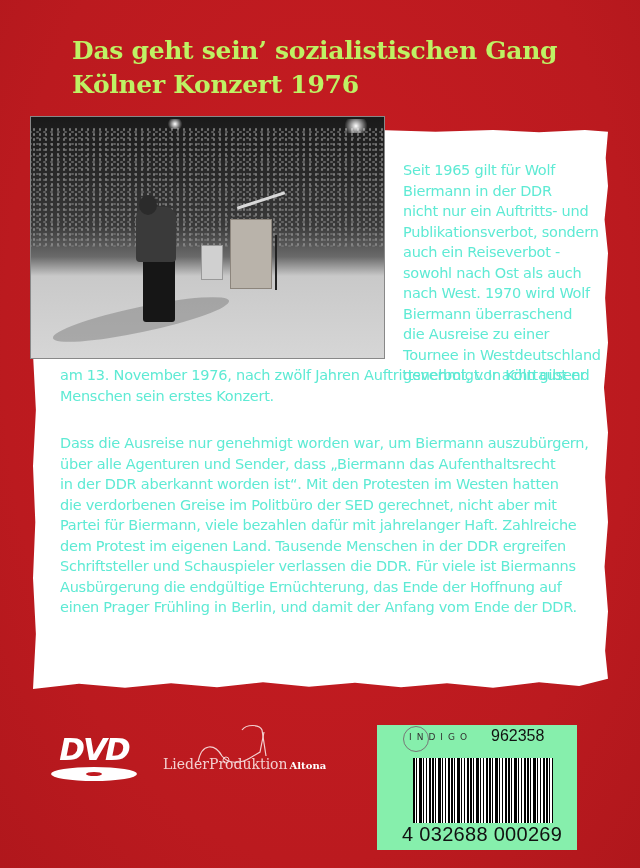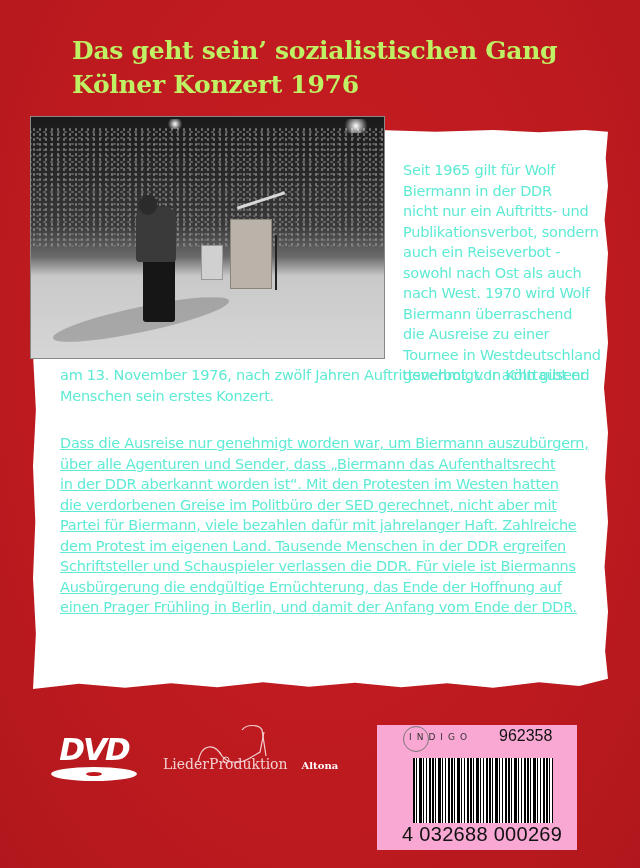--- a/index.html
+++ b/index.html
@@ -82,44 +82,44 @@
     position: absolute;
     color: #5eead4;
     font-family: "DejaVu Sans", sans-serif;
     font-size: 14.5px;
     line-height: 20.5px;
     letter-spacing: -0.25px;
   }
   .text div { white-space: nowrap; }
   .text-right { left: 403px; top: 160px; }
   .text-wide1 { left: 60px; top: 365px; }
-  .text-para2 { left: 60px; top: 433px; text-decoration: underline; }
+  .text-para2 { left: 60px; top: 433px; }
   .dvd-logo {
     position: absolute; left: 46px; top: 726px; width: 96px; height: 60px;
   }
   .label-logo { position: absolute; left: 160px; top: 722px; width: 160px; height: 60px; }
   .label-text {
     position: absolute; left: 163px; top: 756px;
     color: #f3d0d0; font-family: "DejaVu Serif", serif; font-size: 14px; white-space: nowrap;
   }
-  .label-text .altona { font-size: 10px; font-weight: bold; color: #ffffff; margin-left: 14px; }
+  .label-text .altona { font-size: 10px; font-weight: bold; color: #ffffff; margin-left: 2px; }
   .barcode-box {
     position: absolute; left: 377px; top: 725px; width: 200px; height: 125px;
-    background: #f9a8d4;
+    background: #86efac;
   }
   .indigo-logo {
     position: absolute; left: 32px; top: 7px; white-space: nowrap;
     font-family: "DejaVu Sans", sans-serif; font-size: 9px; letter-spacing: 5px; color: #333;
   }
   .indigo-circle {
     position: absolute; left: 26px; top: 1px; width: 26px; height: 26px;
     border: 1.5px solid #777; border-radius: 50%;
   }
   .catalog-num {
-    position: absolute; left: 122px; top: 2px;
+    position: absolute; left: 114px; top: 2px;
     font-family: "Liberation Sans", sans-serif; font-size: 16px; color: #111;
   }
   .bars {
     position: absolute; left: 36px; top: 33px; width: 140px; height: 65px;
     background: repeating-linear-gradient(90deg,
       #000 0px, #000 2px, #fff 2px, #fff 3px, #000 3px, #000 4px, #fff 4px, #fff 6px,
       #000 6px, #000 9px, #fff 9px, #fff 10px, #000 10px, #000 11px, #fff 11px, #fff 13px,
       #000 13px, #000 14px, #fff 14px, #fff 16px, #000 16px, #000 18px, #fff 18px, #fff 19px);
   }
   .bar-num {

